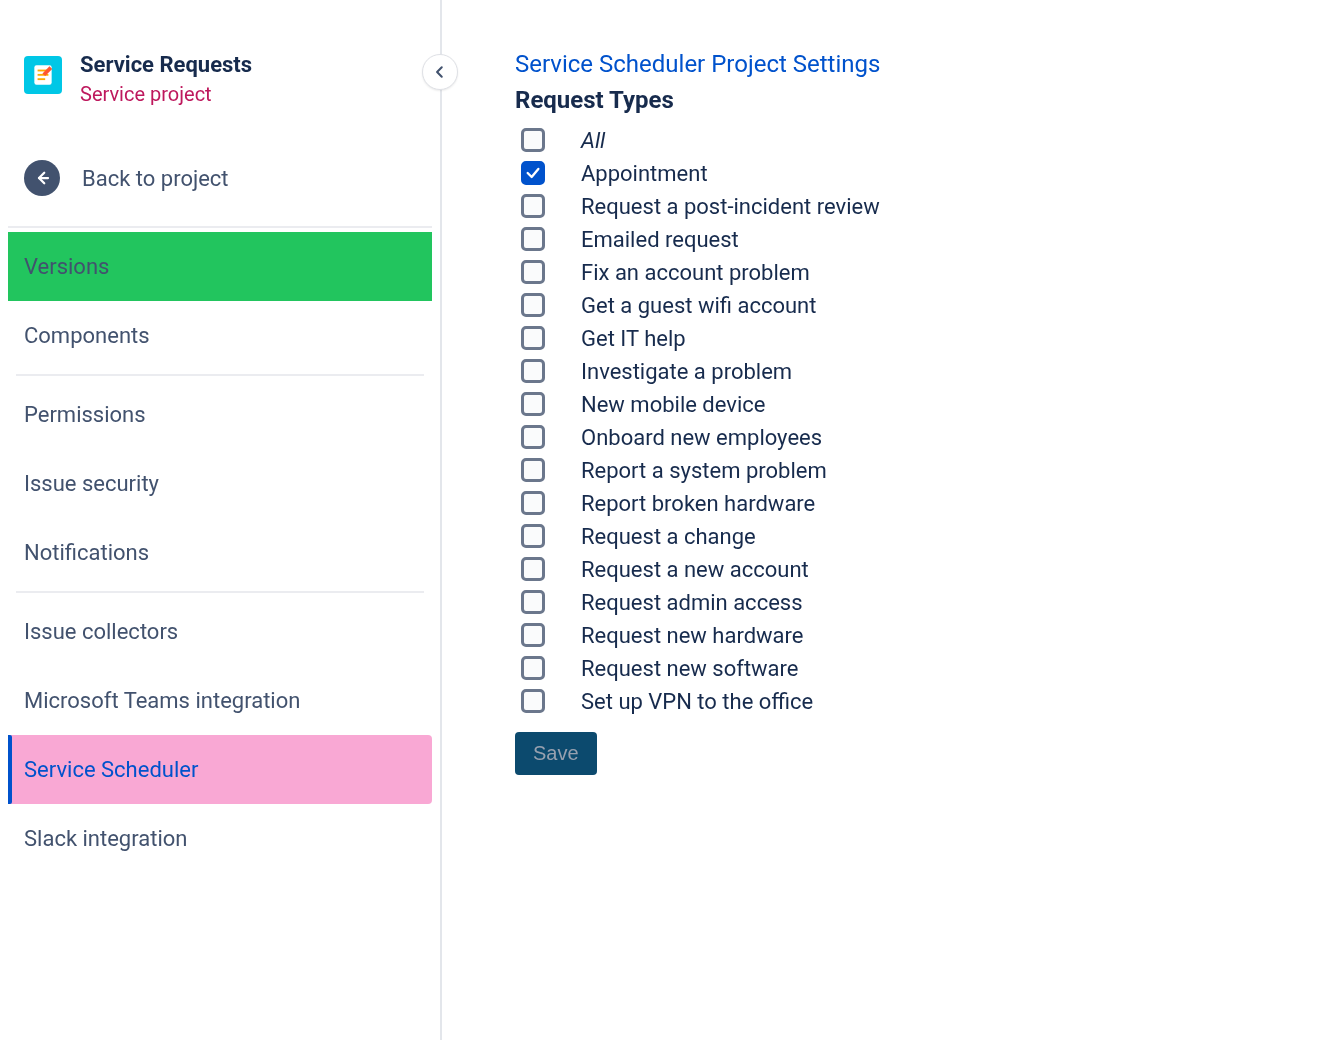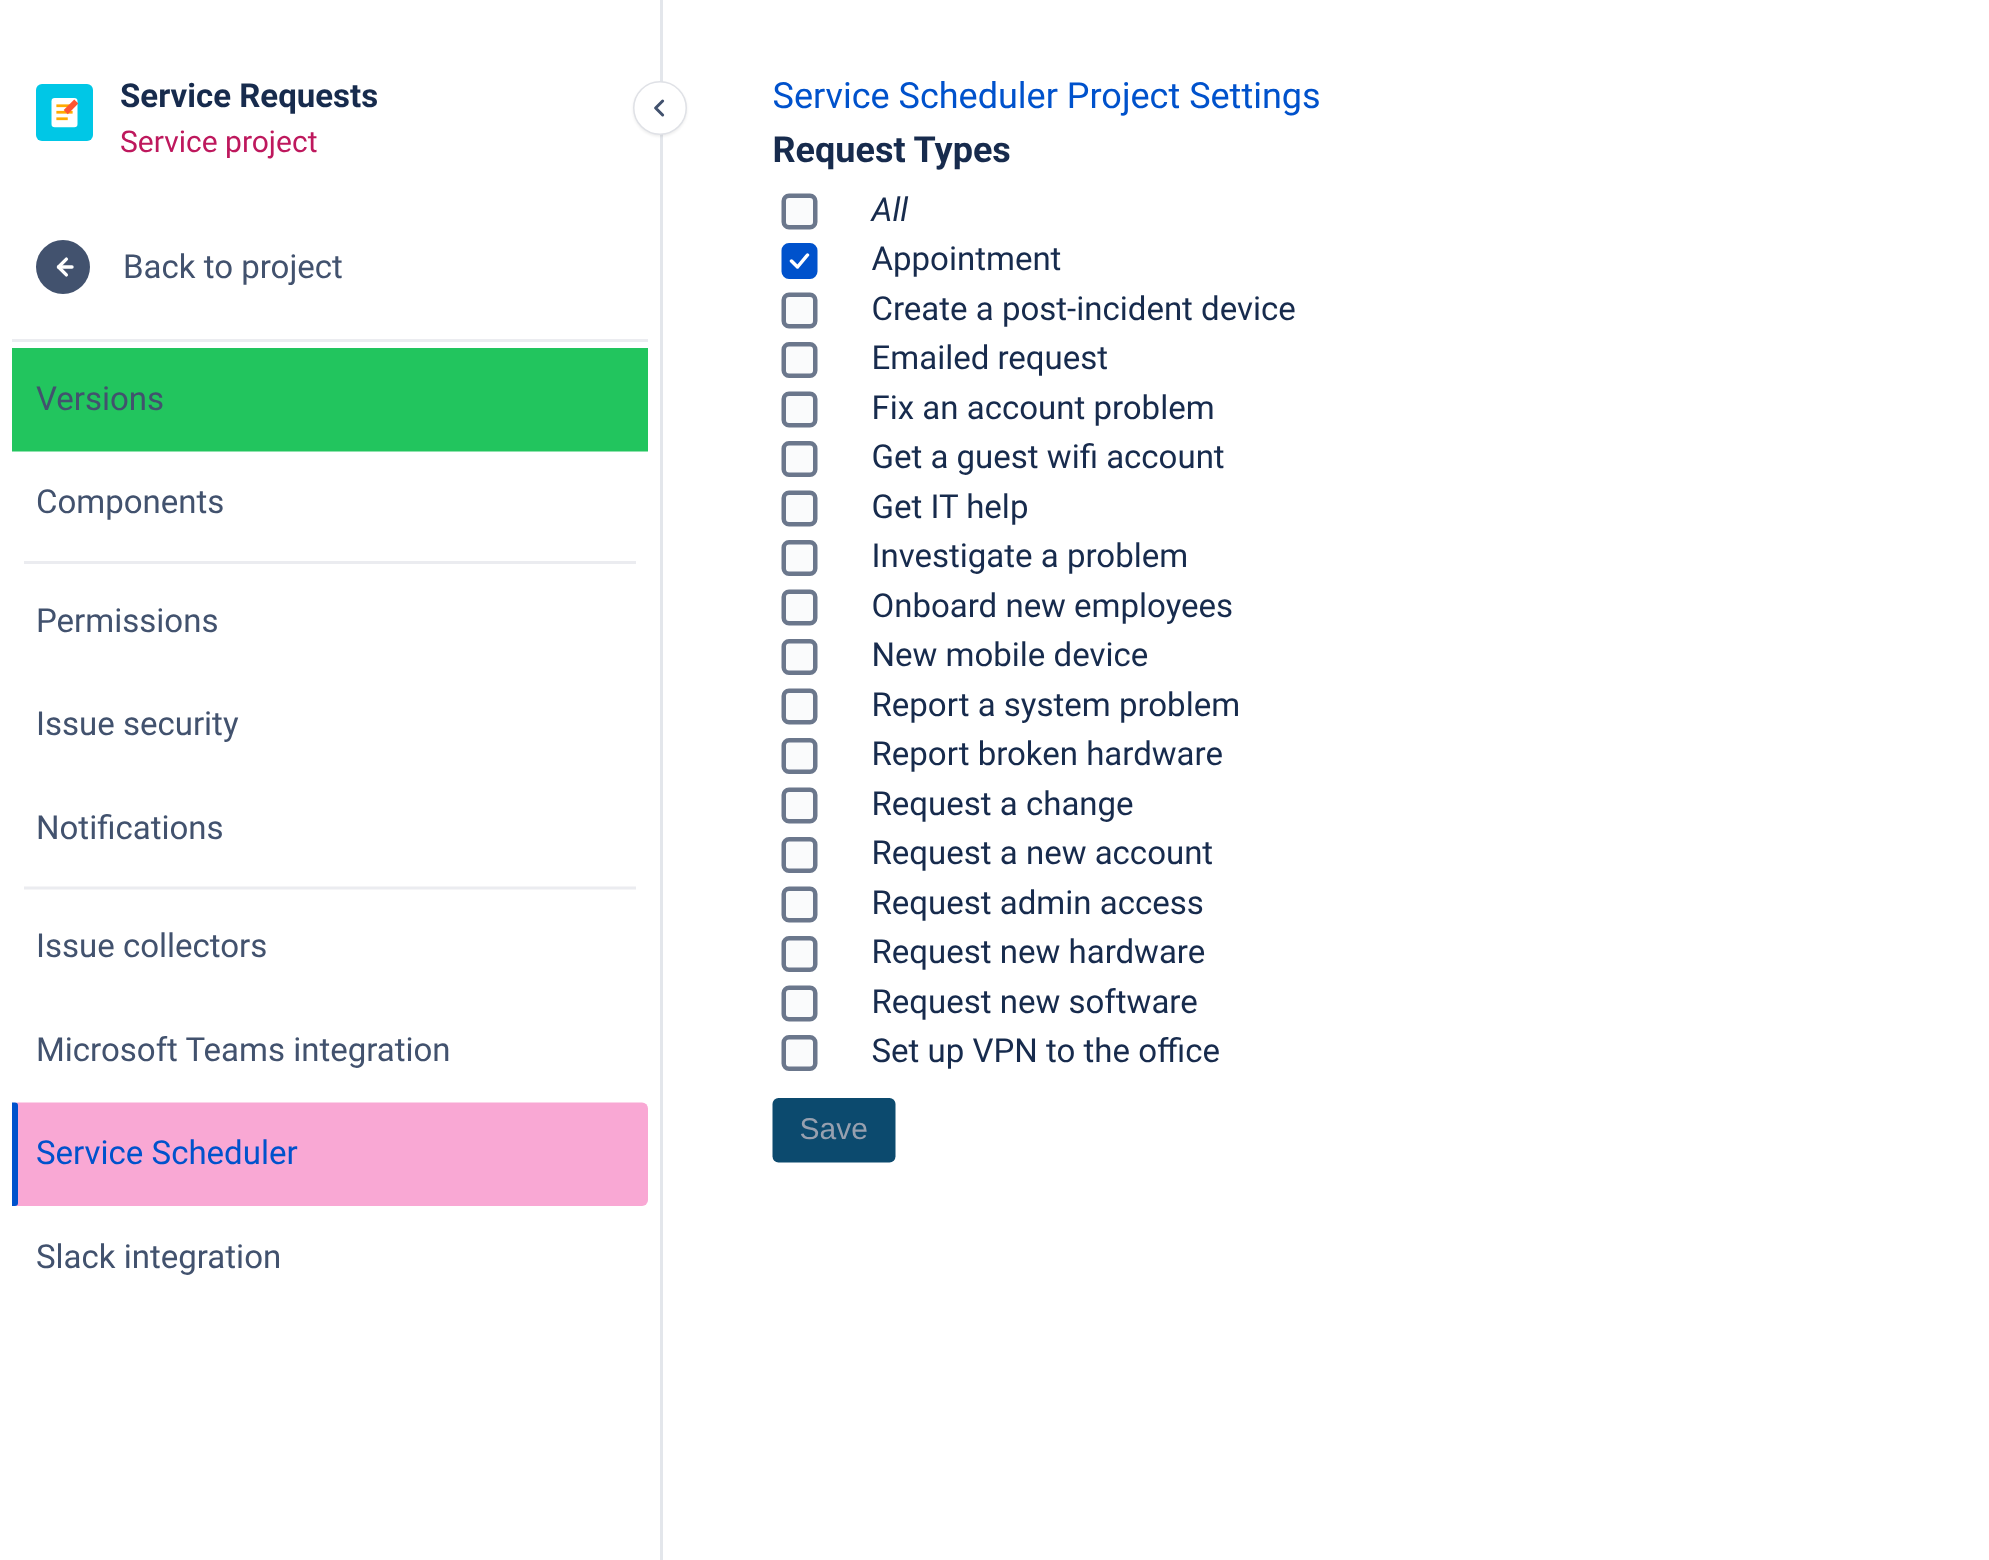--- a/index.html
+++ b/index.html
@@ -148,21 +148,21 @@
       font-size: 24px;
       font-weight: 700;
       color: #172b4d;
       margin-bottom: 10px;
     }
     .check-list {
       margin-left: 6px;
     }
     .check-item {
       display: flex;
-      align-items: flex-end;
+      align-items: flex-start;
       gap: 36px;
       padding: 4px 0;
       font-size: 22px;
       color: #172b4d;
     }
     .checkbox {
       width: 24px;
       height: 24px;
       border: 3px solid #6b778c;
       border-radius: 5px;
@@ -257,21 +257,21 @@
       <div class="check-item">
         <div class="checkbox checked">
           <svg width="16" height="16" viewBox="0 0 24 24">
             <path d="M4 12 L10 18 L20 6" stroke="#ffffff" stroke-width="3.5" fill="none" stroke-linecap="round" stroke-linejoin="round"></path>
           </svg>
         </div>
         <span class="check-label">Appointment</span>
       </div>
       <div class="check-item">
         <div class="checkbox"></div>
-        <span class="check-label">Create a post-incident device</span>
+        <span class="check-label">Request a post-incident review</span>
       </div>
       <div class="check-item">
         <div class="checkbox"></div>
         <span class="check-label">Emailed request</span>
       </div>
       <div class="check-item">
         <div class="checkbox"></div>
         <span class="check-label">Fix an account problem</span>
       </div>
       <div class="check-item">
@@ -281,25 +281,25 @@
       <div class="check-item">
         <div class="checkbox"></div>
         <span class="check-label">Get IT help</span>
       </div>
       <div class="check-item">
         <div class="checkbox"></div>
         <span class="check-label">Investigate a problem</span>
       </div>
       <div class="check-item">
         <div class="checkbox"></div>
+        <span class="check-label">New mobile device</span>
+      </div>
+      <div class="check-item">
+        <div class="checkbox"></div>
         <span class="check-label">Onboard new employees</span>
-      </div>
-      <div class="check-item">
-        <div class="checkbox"></div>
-        <span class="check-label">New mobile device</span>
       </div>
       <div class="check-item">
         <div class="checkbox"></div>
         <span class="check-label">Report a system problem</span>
       </div>
       <div class="check-item">
         <div class="checkbox"></div>
         <span class="check-label">Report broken hardware</span>
       </div>
       <div class="check-item">

